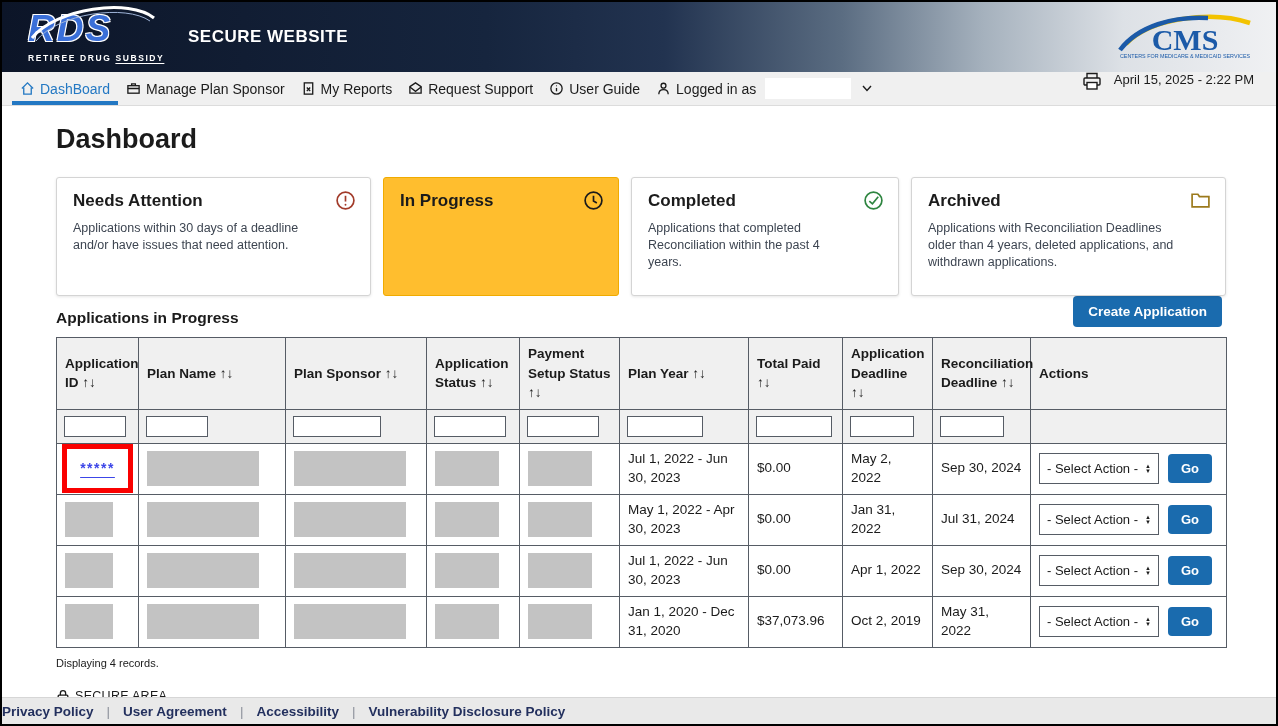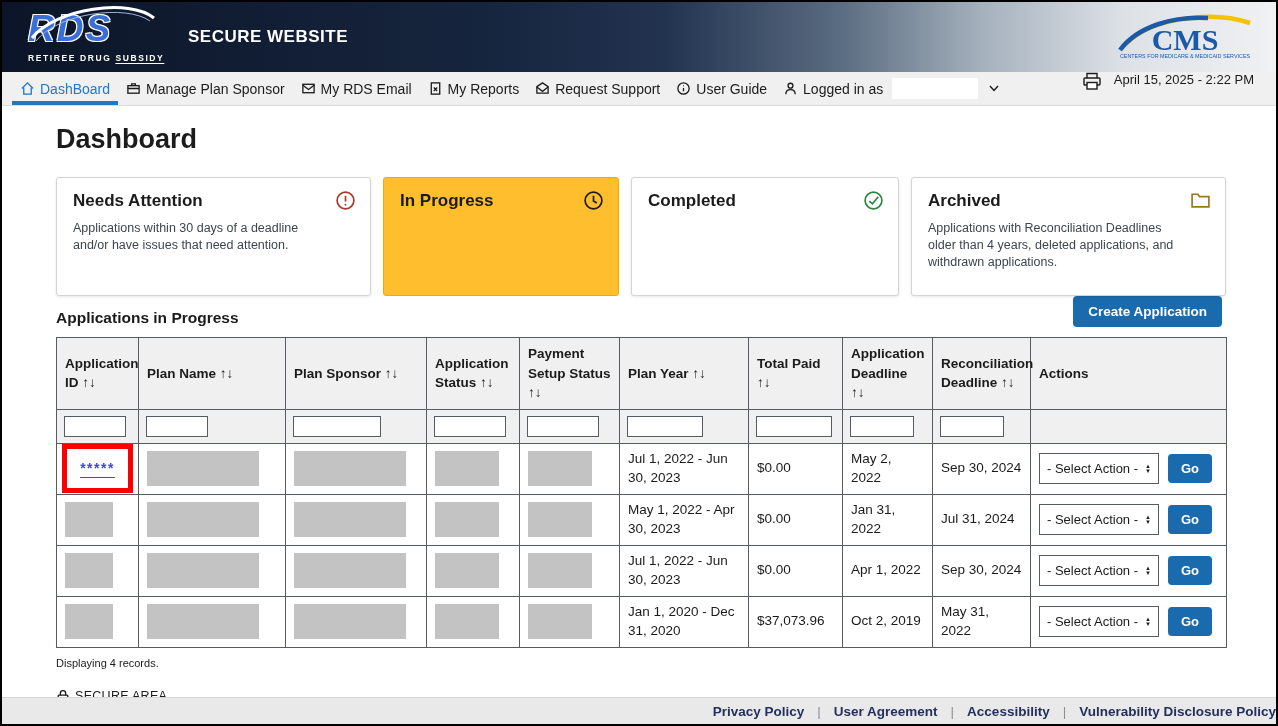--- a/index.html
+++ b/index.html
@@ -75,21 +75,21 @@
                  padding:0 7px; font-size:13px; cursor:pointer; }
   .sel-arrows { display:flex; flex-direction:column; font-size:6px; line-height:5px; color:#1b1b1b; }
   .btn-go { background:#1a6bae; color:#fff; font-weight:bold; font-size:13px; border:none;
             border-radius:4px; padding:7px 13px; cursor:pointer; font-family:"Liberation Sans",sans-serif; }
 
   .records { margin-top:9px; font-size:11px; }
   .secure { margin-top:20px; display:flex; align-items:center; gap:5px; font-size:12.5px; letter-spacing:.3px; }
 
   
   .footer { flex:0 0 27px; background:#e9e9e9; border-top:1px solid #d6d6d6;
-            display:flex; align-items:center; justify-content:flex-end; gap:13px;
+            display:flex; align-items:center; justify-content:flex-start; gap:13px;
             font-size:13.5px; font-weight:bold; color:#23305e; }
   .footer .sep { color:#8a8f99; font-weight:normal; }
   .footer span[data-name^="footer-link"] { cursor:pointer; }
 </style>
 </head>
 <body>
 
 <div class="screen" data-name="rds-secure-website-window">
 
   <div class="banner" data-name="top-banner">
@@ -121,27 +121,20 @@
           <path d="M4 7 V14 H12 V7"></path>
         </svg>
       <span data-name="nav-label-dashboard">DashBoard</span>
     </div>
     <div class="nav-item" data-name="nav-item-manage-plan-sponsor">
       <svg width="15" height="15" viewBox="0 0 16 16" fill="none" stroke="#1b1b1b" stroke-width="1.4" data-name="briefcase-icon">
           <rect x="2" y="5" width="12" height="8"></rect>
           <path d="M6 5 V3 h4 v2 M2 8 h12"></path>
         </svg>
       <span data-name="nav-label-manage-plan-sponsor">Manage Plan Sponsor</span>
-    </div>
-    <div class="nav-item" data-name="nav-item-my-rds-email">
-      <svg width="15" height="15" viewBox="0 0 16 16" fill="none" stroke="#1b1b1b" stroke-width="1.4" data-name="envelope-icon">
-          <rect x="2" y="3.5" width="12" height="9"></rect>
-          <path d="M2 4.5 L8 9 L14 4.5"></path>
-        </svg>
-      <span data-name="nav-label-my-rds-email">My RDS Email</span>
     </div>
     <div class="nav-item" data-name="nav-item-my-reports">
       <svg width="15" height="15" viewBox="0 0 16 16" fill="none" stroke="#1b1b1b" stroke-width="1.4" data-name="report-icon">
           <rect x="3.5" y="2" width="9" height="12"></rect>
           <path d="M6.2 7 l3.6 3.6 M9.8 7 l-3.6 3.6"></path>
         </svg>
       <span data-name="nav-label-my-reports">My Reports</span>
     </div>
     <div class="nav-item" data-name="nav-item-request-support">
       <svg width="15" height="15" viewBox="0 0 16 16" fill="none" stroke="#1b1b1b" stroke-width="1.4" data-name="support-envelope-icon">
@@ -198,20 +191,21 @@
         <h3 data-name="card-in-progress-title">In Progress</h3>
         <span class="card-icon" data-name="clock-icon">
           <svg width="21" height="21" viewBox="0 0 20 20" fill="none" stroke="#1b1b1b" stroke-width="1.6">
               <circle cx="10" cy="10" r="8"></circle>
               <path d="M10 5.5 V10.5 L13.2 12.3"></path>
             </svg>
         </span>
       </div>
       <div class="card c3" data-name="card-completed">
         <h3 data-name="card-completed-title">Completed</h3>
+        <p data-name="card-completed-description">Applications that completed Reconciliation within the past 4 years.</p>
         <span class="card-icon" data-name="check-circle-icon">
           <svg width="21" height="21" viewBox="0 0 20 20" fill="none" stroke="#2e8540" stroke-width="1.6">
               <circle cx="10" cy="10" r="8"></circle>
               <path d="M6 10.5 L9 13.2 L14.5 6.5"></path>
             </svg>
         </span>
       </div>
       <div class="card c4" data-name="card-archived">
         <h3 data-name="card-archived-title">Archived</h3>
         <p data-name="card-archived-description">Applications with Reconciliation Deadlines older than 4 years, deleted applications, and withdrawn applications.</p>

